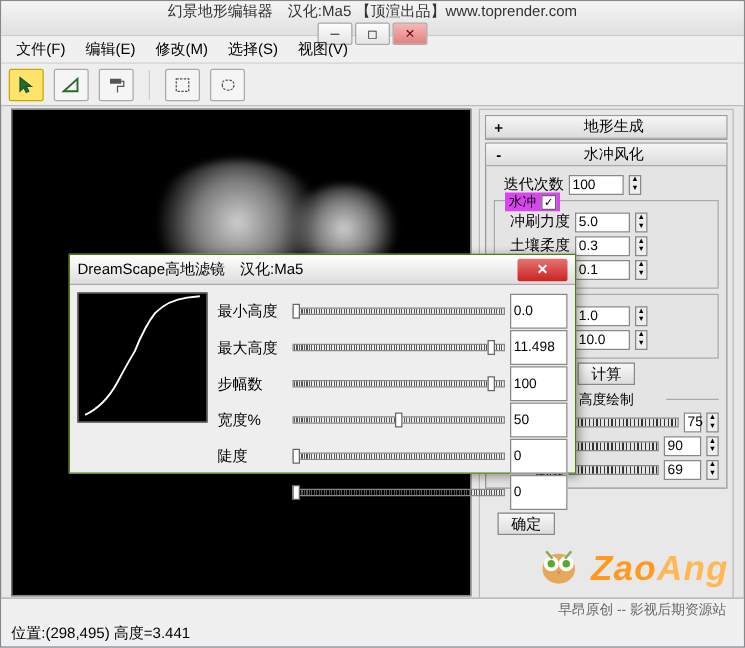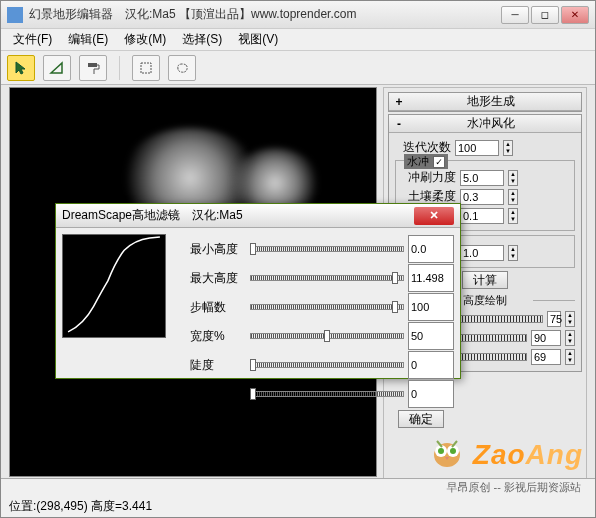--- a/index.html
+++ b/index.html
@@ -1,18 +1,18 @@
 <!DOCTYPE html>
 <html><head>
 <meta charset="utf-8">
 <style>
 * { margin: 0; padding: 0; box-sizing: border-box; font-family: "Microsoft YaHei", SimSun, sans-serif; }
 body { background: #3a6a9a; width: 596px; height: 518px; overflow: hidden; position: relative; }
 .window { position: absolute; top: 0; left: 0; width: 596px; height: 518px; background: #e8e8e8; border: 1px solid #888; }
-.titlebar { height: 28px; background: linear-gradient(#f5f5f5,#e0e0e0); display: flex; align-items: center; padding: 0 6px; border-bottom: 1px solid #ccc; }
+.titlebar { height: 28px; background: linear-gradient(#f5f5f5,#e0e0e0); display: flex; align-items: center; padding: 0 6px; border-bottom: 1px solid #ccc; flex-direction: column; }
 .titlebar .icon { width: 16px; height: 16px; background: #5a94d6; margin-right: 6px; }
 .titlebar .title { font-size: 12px; color: #333; flex: 1; }
 .winbtns { display: flex; gap: 2px; }
 .winbtn { width: 28px; height: 18px; background: linear-gradient(#fdfdfd,#e5e5e5); border: 1px solid #aaa; border-radius: 2px; display: flex; align-items: center; justify-content: center; font-size: 10px; cursor: pointer; }
 .winbtn.close { background: linear-gradient(#f7b7b7,#e08080); color: #700; }
 .menubar { height: 22px; background: #f0f0f0; display: flex; align-items: center; padding: 0 4px; font-size: 12px; border-bottom: 1px solid #ccc; }
 .menuitem { padding: 2px 8px; cursor: pointer; }
 .toolbar { height: 34px; background: #eee; display: flex; align-items: center; padding: 0 6px; gap: 8px; border-bottom: 1px solid #bbb; }
 .tbtn { width: 28px; height: 26px; border: 1px solid #aaa; background: #f5f5f5; display: flex; align-items: center; justify-content: center; cursor: pointer; border-radius: 2px; }
 .tbtn.active { background: #ffe36b; border-color: #c9a800; }
@@ -27,36 +27,36 @@
 .rollhead .sign { width: 12px; text-align: center; font-weight: bold; }
 .rollhead .label { flex: 1; text-align: center; }
 .rollbody { padding: 4px 6px; }
 .row { display: flex; align-items: center; gap: 4px; margin: 2px 0; }
 .row .lbl { width: 56px; text-align: right; }
 .spinner { width: 44px; height: 16px; border: 1px solid #888; background: #fff; font-size: 11px; padding: 0 2px; display: flex; align-items: center; }
 .sparrows { width: 10px; height: 16px; display: flex; flex-direction: column; border: 1px solid #888; background: #eee; }
 .sparrows div { flex: 1; display: flex; align-items: center; justify-content: center; font-size: 6px; line-height: 1; cursor: pointer; }
 .chk { width: 12px; height: 12px; border: 1px solid #666; background: #fff; display: inline-flex; align-items: center; justify-content: center; font-size: 9px; cursor: pointer; }
 .groupbox { border: 1px solid #aaa; padding: 6px 4px 4px; margin: 4px 0; position: relative; }
-.groupbox .gtitle { position: absolute; top: -7px; left: 8px; background: #737373; padding: 0 3px; font-size: 11px; display: flex; align-items: center; gap: 4px; }
+.groupbox .gtitle { position: absolute; top: -7px; left: 8px; background: #d946ef; padding: 0 3px; font-size: 11px; display: flex; align-items: center; gap: 4px; }
 .hslider { flex: 1; height: 8px; background: repeating-linear-gradient(90deg,#333 0,#333 1px,transparent 1px,transparent 3px); border: 1px solid #888; cursor: pointer; }
 .btn2 { border: 1px solid #888; background: linear-gradient(#f8f8f8,#ddd); padding: 1px 10px; cursor: pointer; font-size: 12px; }
 .sectiontitle { display: flex; align-items: center; margin: 4px 0 2px; gap: 20px; }
 .sectiontitle .line { flex: 1; height: 1px; background: #aaa; }
 .sectiontitle .txt { padding: 0 6px; font-size: 11px; }
 .statusbar { position: absolute; bottom: 0; left: 0; right: 0; height: 22px; border-top: 1px solid #aaa; background: #f0f0f0; font-size: 12px; padding: 19px 8px; }
 
 .dialog { position: absolute; left: 54px; top: 202px; width: 406px; height: 176px; background: #eee; border: 1px solid #4d7c0f; box-shadow: 2px 2px 8px rgba(0,0,0,0.4); }
 .dtitle { height: 24px; background: linear-gradient(#fff,#ddd); display: flex; align-items: center; padding: 0 6px; font-size: 12px; border-bottom: 1px solid #aaa; }
 .dtitle .t { flex: 1; }
 .dclose { width: 40px; height: 18px; background: linear-gradient(#e57373,#c22); border-radius: 2px; display: flex; align-items: center; justify-content: center; color: #fff; font-weight: bold; cursor: pointer; font-size: 11px; }
 .dbody { display: flex; padding: 6px; gap: 8px; }
 .curve { width: 104px; height: 104px; background: #000; border: 1px solid #666; position: relative; }
 .curve svg { position: absolute; inset: 0; }
-.params { flex: 1; font-size: 12px; margin-left: 16px; }
+.params { flex: 1; font-size: 12px; }
 .prow { display: flex; align-items: center; gap: 4px; margin: 1px 0; }
 .prow .plbl { width: 56px; }
 .prow .slider { flex: 1; height: 10px; display: flex; align-items: center; position: relative; cursor: pointer; }
 .prow .track { width: 100%; height: 6px; background: repeating-linear-gradient(90deg,#555 0,#555 1px,transparent 1px,transparent 2px); border: 1px solid #888; }
 .prow .thumb { position: absolute; width: 6px; height: 12px; background: #fff; border: 1px solid #666; top: -1px; }
 .valbox { width: 46px; height: 28px; border: 1px solid #888; background: #fff; font-size: 11px; padding: 0 2px; display: flex; align-items: center; }
 .dfoot { text-align: right; padding: 2px 10px 6px; }
 
 .watermark { position: absolute; right: 12px; bottom: 46px; display: flex; align-items: flex-end; gap: 6px; pointer-events: none; }
 .owl { width: 40px; height: 40px; }
@@ -185,20 +185,28 @@
               <span class="chk">✓</span>
             </div>
             <div class="row">
                 <span class="lbl">强度%</span>
                 <span class="spinner">1.0</span>
                 <span class="sparrows">
                   <div>▲</div>
                   <div>▼</div>
                 </span>
               </div>
+            <div class="row">
+                <span class="lbl">风化角度</span>
+                <span class="spinner">10.0</span>
+                <span class="sparrows">
+                  <div>▲</div>
+                  <div>▼</div>
+                </span>
+              </div>
           </div>
           <div style="text-align:center;margin:2px 0">
             <span class="btn2">计算</span>
           </div>
 
           <div class="sectiontitle">
             <span class="line"></span>
               <span class="txt">高度绘制</span>
               <span class="line"></span>
           </div>

